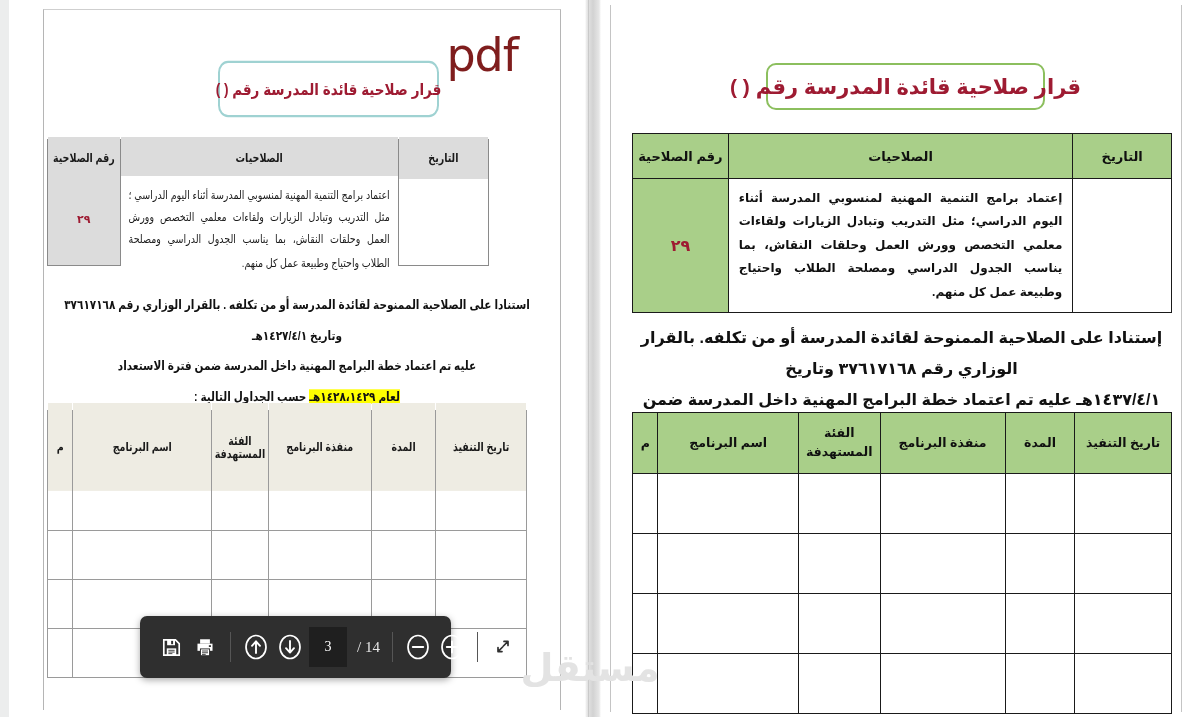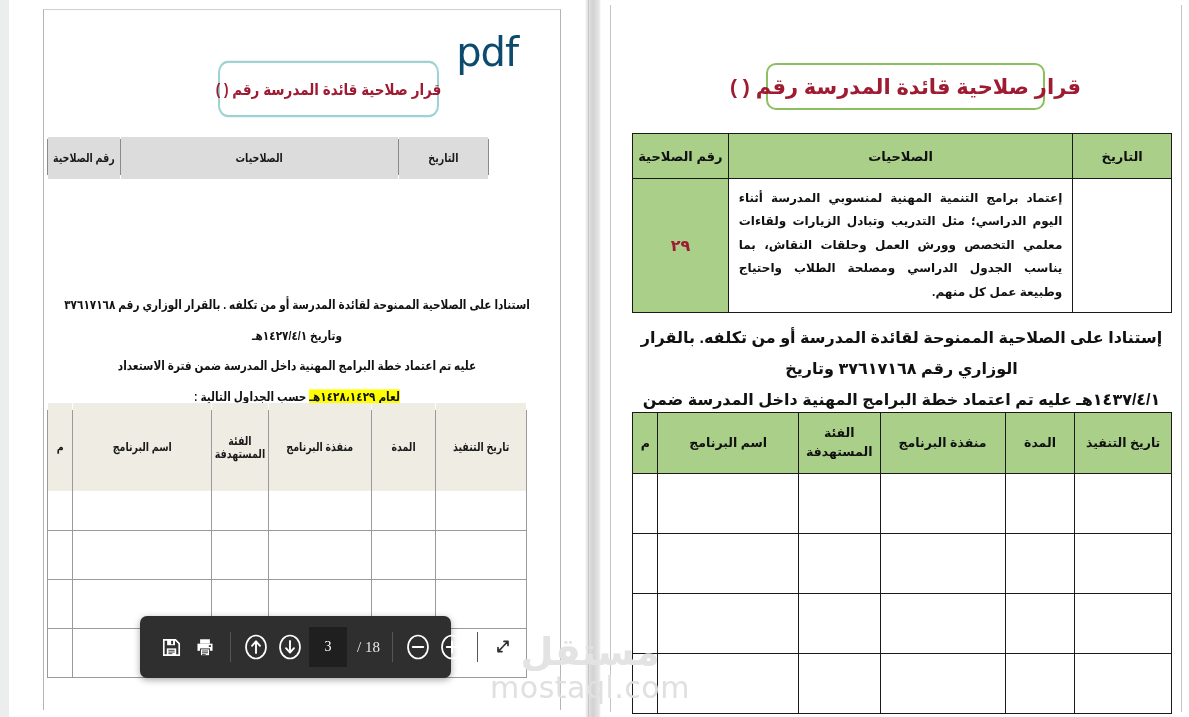--- a/index.html
+++ b/index.html
@@ -47,21 +47,21 @@
     position:absolute; left:9px; top:5px; width:570px; height:707px;
     background:#ffffff;
     border-left:1px solid #c4c4c4;
     border-right:1px solid #c4c4c4;
   }
 
   
   .pdf-label{
     position:absolute; right:42px; top:22px;
     font-family:"DejaVu Sans", sans-serif;
-    font-size:40px; color:#0c4a6e; letter-spacing:-1px; line-height:1;
+    font-size:46px; color:#7f1d1d; letter-spacing:-1px; line-height:1;
   }
 
   
   .title-box{
     position:absolute;
     display:flex; align-items:center; justify-content:center;
     border-radius:10px; background:#ffffff;
     direction:rtl; text-align:center;
     font-weight:bold; color:#9e1b32;
     white-space:nowrap;
@@ -219,20 +219,25 @@
     </div>
 
     <div class="title-box title-left">قرار صلاحية قائدة المدرسة رقم (  )</div>
 
     <table class="doc tbl-left-top">
       <tbody>
           <tr>
         <th style="width:90px">التاريخ</th>
         <th style="width:280px">الصلاحيات</th>
         <th style="width:72px">رقم الصلاحية</th>
+      </tr>
+      <tr>
+        <td style="height:88px"></td>
+        <td class="body">اعتماد برامج التنمية المهنية لمنسوبي المدرسة أثناء اليوم الدراسي ؛ مثل التدريب وتبادل الزيارات ولقاءات معلمي التخصص وورش العمل وحلقات النقاش، بما يناسب الجدول الدراسي ومصلحة الطلاب واحتياج وطبيعة عمل كل منهم.</td>
+        <td class="num">٢٩</td>
       </tr>
     </tbody>
       </table>
 
     <div class="para-left">
       <div>استنادا على الصلاحية الممنوحة لقائدة المدرسة أو من تكلفه . بالقرار الوزاري  رقم ٣٧٦١٧١٦٨  وتاريخ ١٤٢٧/٤/١هـ</div>
       <div>عليه تم اعتماد خطة البرامج المهنية داخل المدرسة ضمن فترة الاستعداد</div>
       <div><span class="hl">لعام ١٤٢٨،١٤٢٩هـ</span><span> حسب الجداول التالية :</span></div>
     </div>
 
@@ -352,21 +357,20 @@
         <td></td>
         <td></td>
         <td></td>
       </tr>
     </tbody>
       </table>
   </div>
 
   <div class="watermark">
     <div class="wm-ar">مستقل</div>
-    <div class="wm-en">mostaql.com</div>
   </div>
 
   <div class="pdf-toolbar">
 
     <div class="tb-btn" title="save">
       <svg width="21" height="21" viewBox="0 0 24 24" fill="none" stroke="#fff" stroke-width="1.9">
         <path d="M3.2 3.2h13.3L20.8 7.5v13.3H3.2z"></path>
         <rect x="7" y="3.2" width="9" height="6.2" fill="#fff" stroke="none"></rect>
         <rect x="11.6" y="4.4" width="2.2" height="3.8" fill="#2f2f2f" stroke="none"></rect>
         <rect x="6.6" y="13" width="10.8" height="7.8" fill="#fff" stroke="none"></rect>
@@ -395,21 +399,21 @@
 
     <div class="tb-btn" title="next page">
       <svg width="26" height="28" viewBox="0 0 26 28" fill="none" stroke="#fff" stroke-width="1.7">
         <ellipse cx="13" cy="14" rx="10" ry="11.5"></ellipse>
         <path d="M13 8v11.6M13 19.6l-4-4.4M13 19.6l4-4.4" stroke-width="1.9" stroke-linecap="round" stroke-linejoin="round"></path>
       </svg>
     </div>
 
     <input class="page-input" type="text" value="3" style="">
 
-    <span class="page-total">/ 18</span>
+    <span class="page-total">/ 14</span>
 
     <div class="tb-sep"></div>
 
     <div class="tb-btn" title="zoom out">
       <svg width="26" height="28" viewBox="0 0 26 28" fill="none" stroke="#fff" stroke-width="1.7">
         <ellipse cx="13" cy="14" rx="10" ry="11.5"></ellipse>
         <path d="M7.8 14h10.4" stroke-width="2" stroke-linecap="round"></path>
       </svg>
     </div>
 

